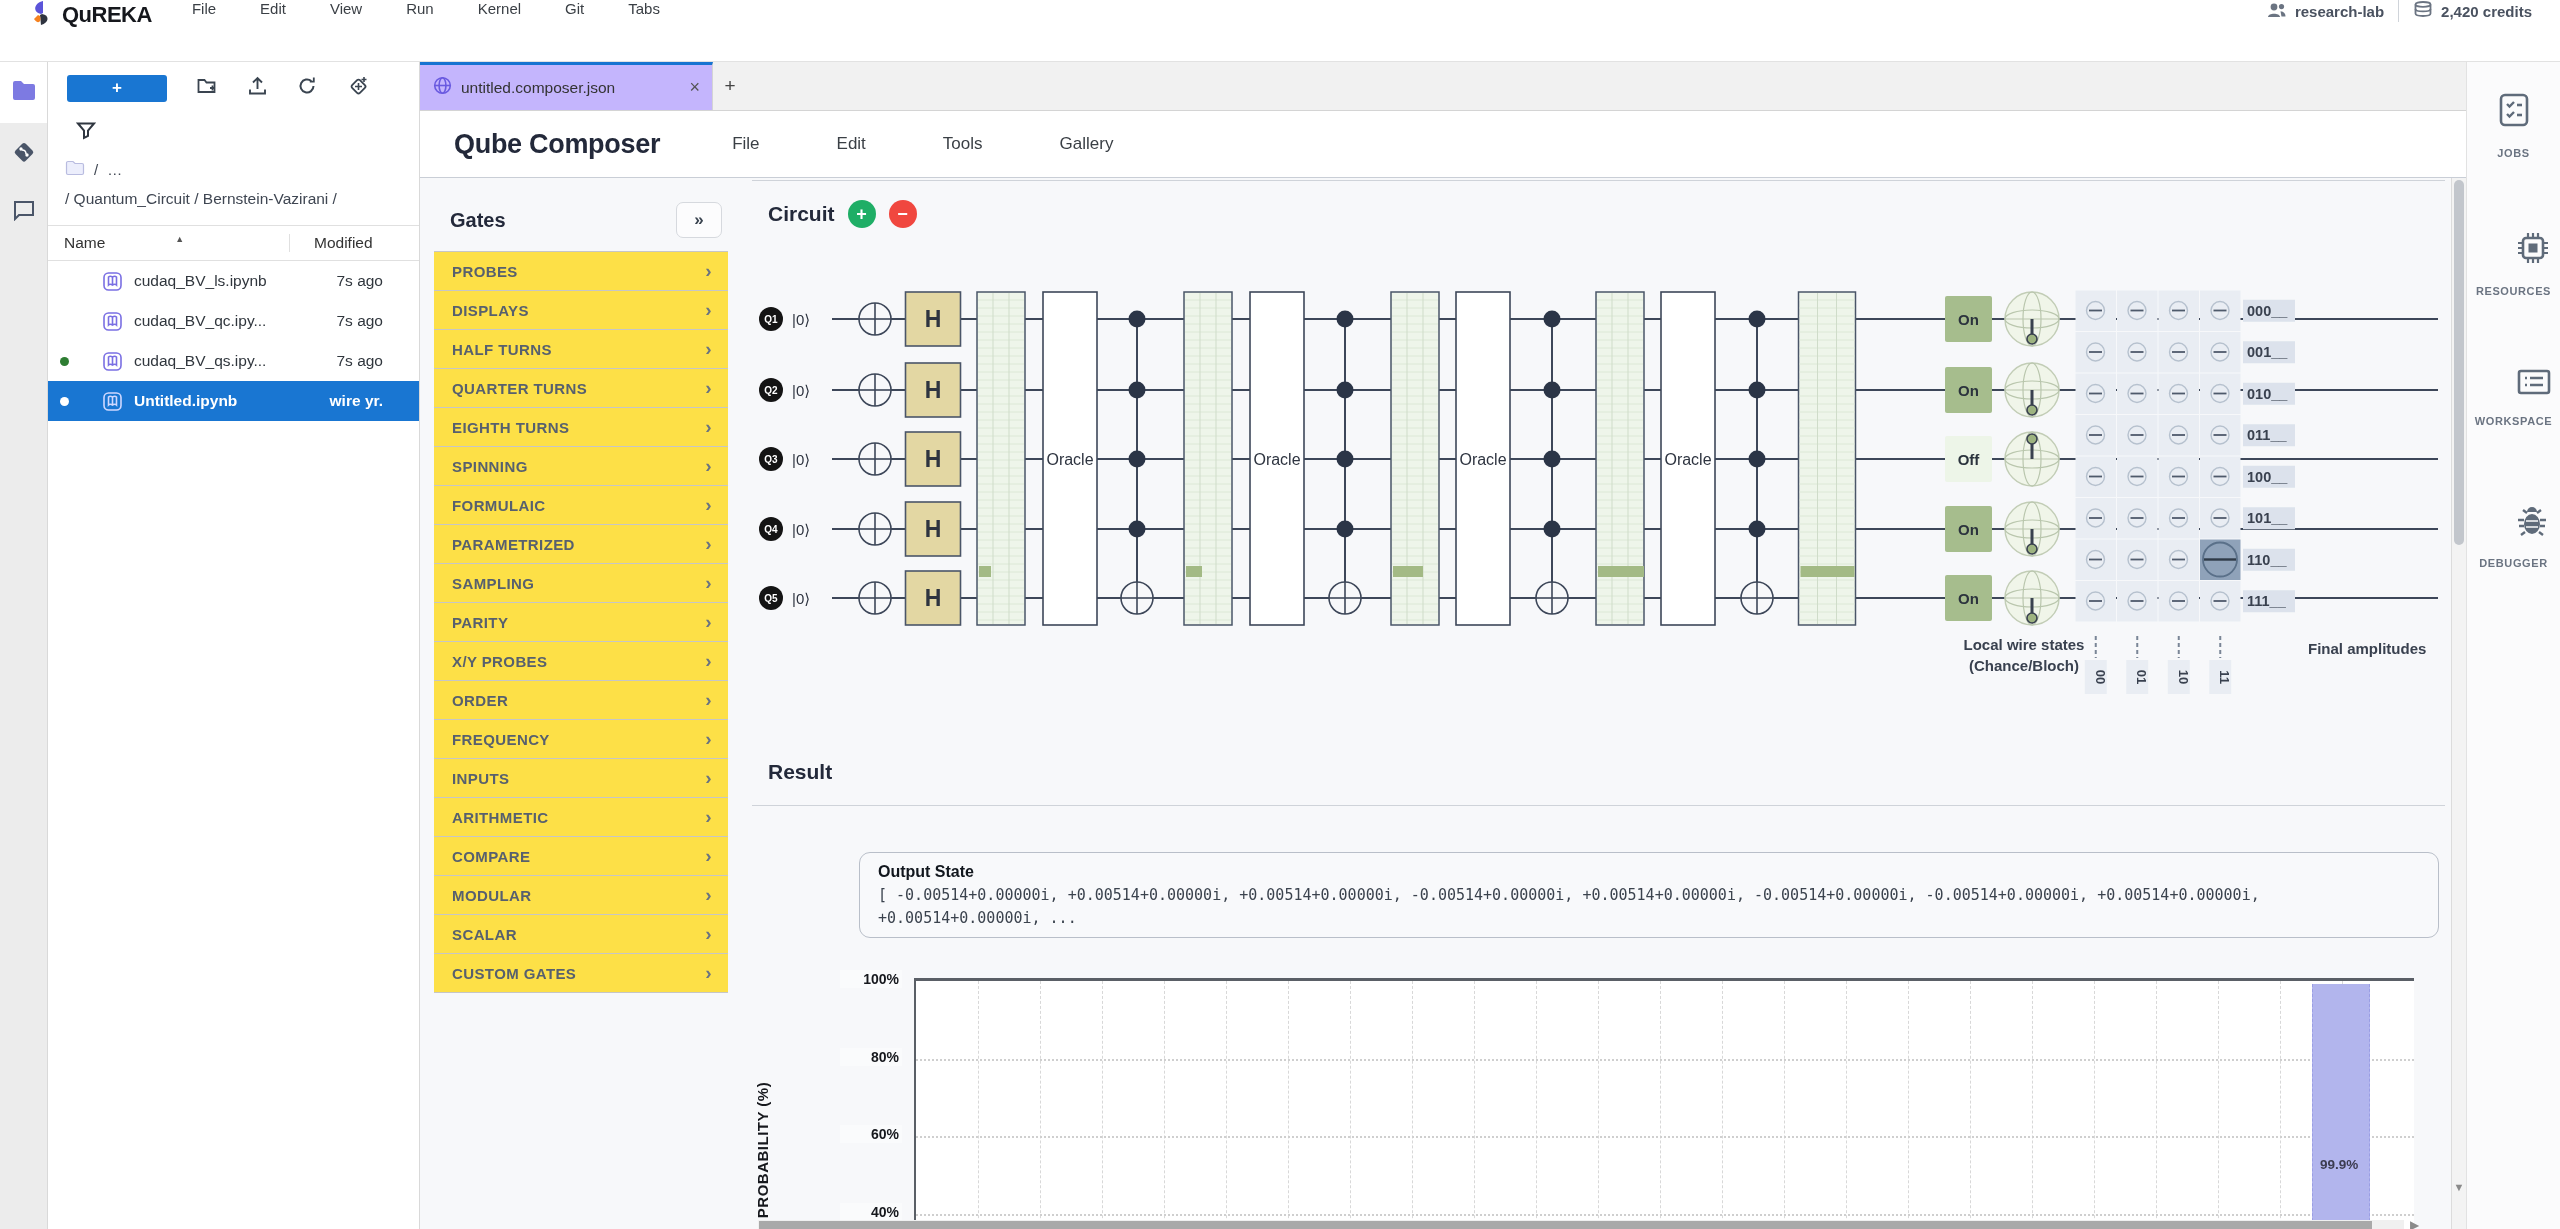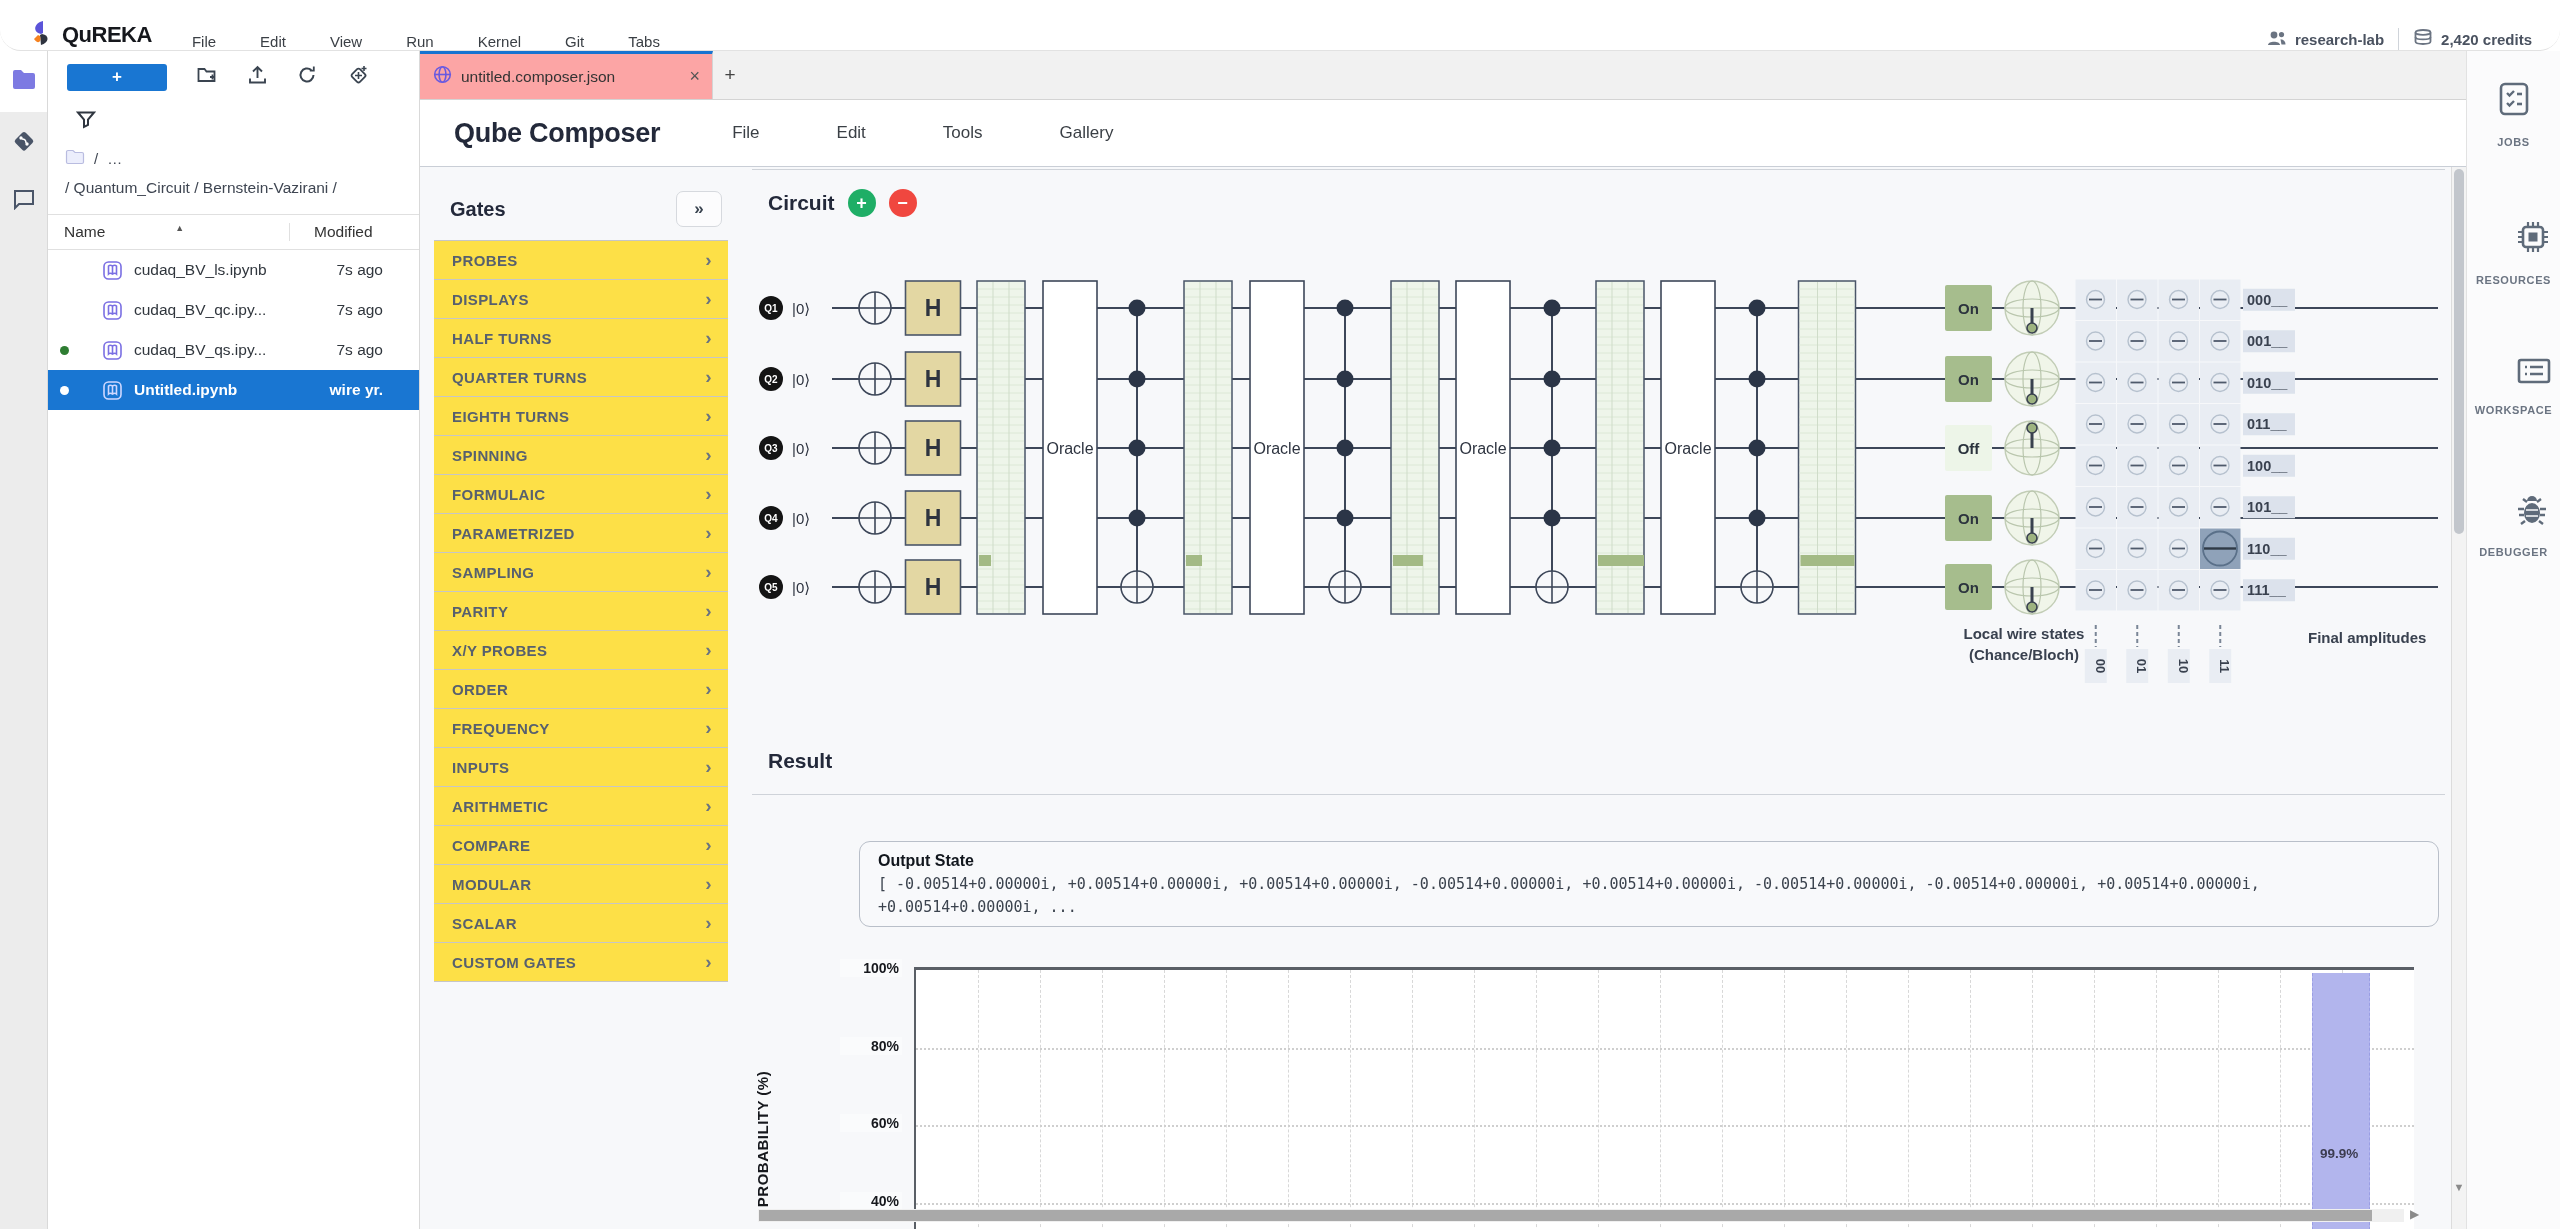--- a/index.html
+++ b/index.html
@@ -2,22 +2,22 @@
 <html><head>
 <meta charset="utf-8">
 <style>
   * { margin:0; padding:0; box-sizing:border-box; }
   html,body { background:#e8e8e8; }
   .app { position:relative; width:2560px; height:1229px; background:#fff;
          font-family:"Liberation Sans", sans-serif; color:#3a4450; overflow:hidden;
          display:flex; flex-direction:column; }
 
   
-  .menubar { height:51px; background:#fff; border-bottom:1px solid #e2e2e2;
-             display:flex; align-items:flex-end; flex:0 0 auto;border-radius:21px; }
+  .menubar { height:62px; background:#fff; border-bottom:1px solid #e2e2e2;
+             display:flex; align-items:flex-start; flex:0 0 auto; }
   .logo { display:flex; align-items:center; gap:8px; margin-left:30px; }
   .logo-text { font-size:22px; font-weight:bold; color:#16181d; letter-spacing:-0.5px; }
   .mb-nav { display:flex; margin-left:40px; gap:44px; }
   .mb-item { font-size:15px; color:#3a3f45; cursor:default; }
   .mb-right { margin-left:auto; margin-right:28px; display:flex; align-items:center; gap:14px; }
   .mb-chip { display:flex; align-items:center; gap:8px; font-size:15px; color:#4a5260; font-weight:600;}
   .mb-sep { width:1px; height:22px; background:#d0d4da; }
 
   .body { flex:1; display:flex; min-height:0; }
 
@@ -47,21 +47,21 @@
   .fb-row .fname { flex:1; margin-left:11px; white-space:nowrap; overflow:hidden; }
   .fb-row .fmod { width:96px; text-align:right; padding-right:36px; color:#30363d; }
   .fb-row .ficon { margin-left:27px; display:flex; }
   .fb-row.selected { background:#1976d2; color:#fff; font-weight:bold; }
   .fb-row.selected .fmod { color:#fff; }
   .fb-row.selected .dot { background:#fff; }
 
   
   .main { flex:1; min-width:0; display:flex; flex-direction:column; position:relative; background:#f7f8fa;}
   .tabbar { height:49px; background:#f1f1f1; border-bottom:1px solid #d4d4d4; display:flex; align-items:stretch; flex:0 0 auto;}
-  .tab { width:293px; background:#fca5a5; border-top:3px solid #1673d1; border-right:1px solid #d4d4d4;
+  .tab { width:293px; background:#c4b5fd; border-top:3px solid #1673d1; border-right:1px solid #d4d4d4;
          display:flex; align-items:center; gap:9px; padding:0 12px 0 13px; }
   .tab-title { font-size:15.5px; color:#333; flex:1; }
   .tab-close { font-size:18px; color:#555; cursor:pointer; }
   .tab-new { width:34px; display:flex; align-items:center; justify-content:center;
              font-size:19px; color:#444; cursor:pointer; }
   .chead { height:67px; background:#fff; border-bottom:1px solid #c9ced6; display:flex; align-items:center; flex:0 0 auto;}
   .chead-title { font-size:27px; font-weight:bold; color:#23293a; margin-left:34px; letter-spacing:-0.3px;}
   .chead-nav { display:flex; margin-left:72px; gap:77px; }
   .chead-item { font-size:17px; color:#3a3f45; cursor:default; }
 

